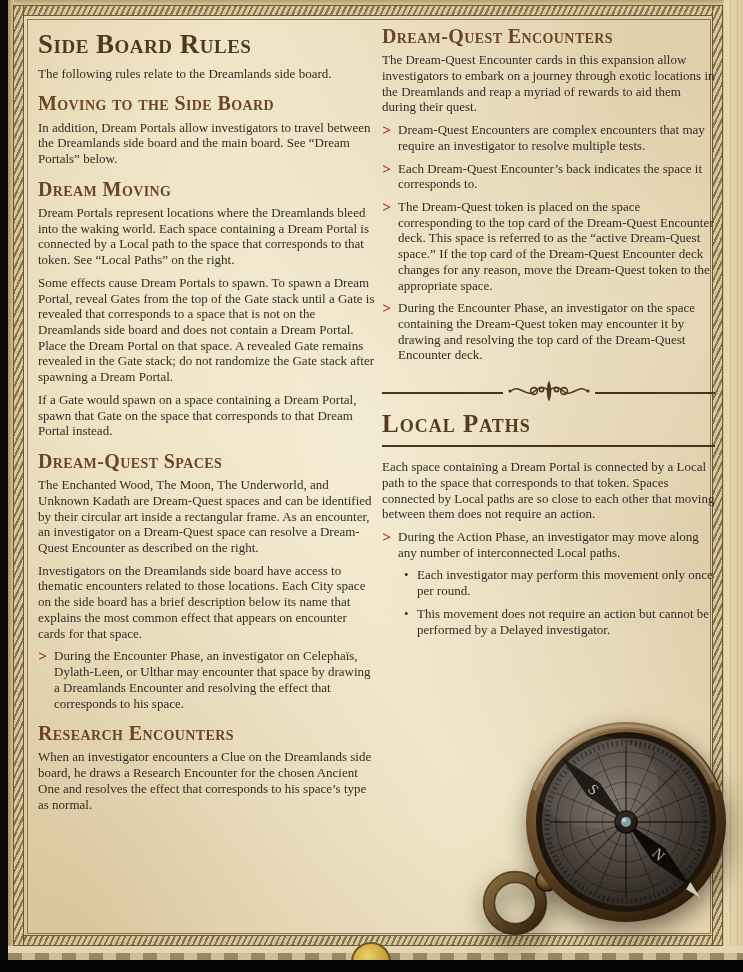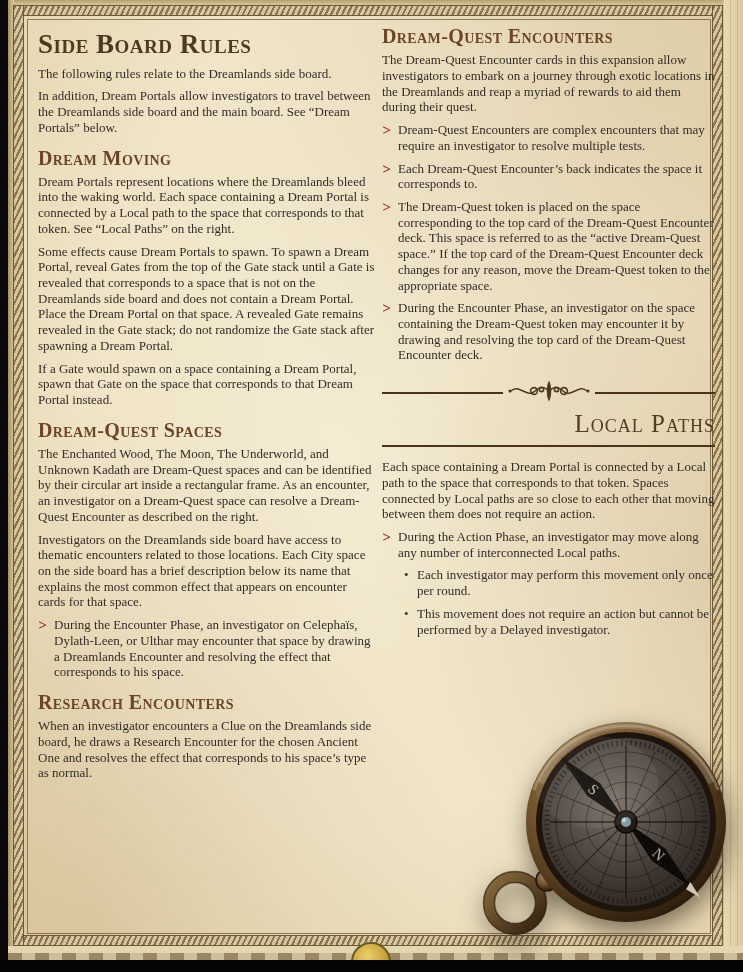--- a/index.html
+++ b/index.html
@@ -65,21 +65,21 @@
   .bullet .btext{flex:1;}
   .subbullet{display:flex;margin:0 0 7px 22px;}
   .subbullet .dot{flex:0 0 13px;font-size:13px;line-height:1.2;color:#332d26;}
   .subbullet .btext{flex:1;}
   .will-icon{display:inline-block;vertical-align:-1px;margin:0 1px;}
   
   .lp-divider{display:flex;align-items:center;margin:16px 0 2px 0;}
   .lp-divider .rule-line{flex:1;height:2px;background:#4a3319;}
   .lp-ornament{flex:0 0 auto;margin:0 4px;}
   h2.lp-title{
-    text-align:right;font-size:25px;font-weight:400;margin:2px 0 6px 0;
+    text-align:left;font-size:25px;font-weight:700;margin:2px 0 6px 0;
     font-variant:small-caps;letter-spacing:1px;color:#553c20;
   }
   .lp-rule{height:2px;background:#4a3319;margin:0 0 12px 0;}
   
   .compass{position:absolute;left:468px;top:672px;z-index:4;
     filter:drop-shadow(2px 10px 12px rgba(35,24,10,.55));}
 </style>
 </head>
 <body>
 
@@ -91,20 +91,21 @@
   <div class="frame-strip fs-top"></div>
   <div class="frame-strip fs-bottom"></div>
   <div class="frame-strip fs-left"></div>
   <div class="frame-strip fs-right"></div>
   <div class="frame-inner"></div>
 
   <div class="col col-left">
     <h1 class="page-title">Side Board Rules</h1>
     <p>The following rules relate to the Dreamlands side board.</p>
 
+    <h2 class="sec">Moving to the Side Board</h2>
     <p>In addition, Dream Portals allow investigators to travel between the Dreamlands side board and the main board. See “Dream Portals” below.</p>
 
     <h2 class="sec">Dream Moving</h2>
     <p>Dream Portals represent locations where the Dreamlands bleed into the waking world. Each space containing a Dream Portal is connected by a Local path to the space that corresponds to that token. See “Local Paths” on the right.</p>
     <p>Some effects cause Dream Portals to spawn. To spawn a Dream Portal, reveal Gates from the top of the Gate stack until a Gate is revealed that corresponds to a space that is not on the Dreamlands side board and does not contain a Dream Portal. Place the Dream Portal on that space. A revealed Gate remains revealed in the Gate stack; do not randomize the Gate stack after spawning a Dream Portal.</p>
     <p>If a Gate would spawn on a space containing a Dream Portal, spawn that Gate on the space that corresponds to that Dream Portal instead.</p>
 
     <h2 class="sec">Dream-Quest Spaces</h2>
     <p>The Enchanted Wood, The Moon, The Underworld, and Unknown Kadath are Dream-Quest spaces and can be identified by their circular art inside a rectangular frame. As an encounter, an investigator on a Dream-Quest space can resolve a Dream-Quest Encounter as described on the right.</p>
 

